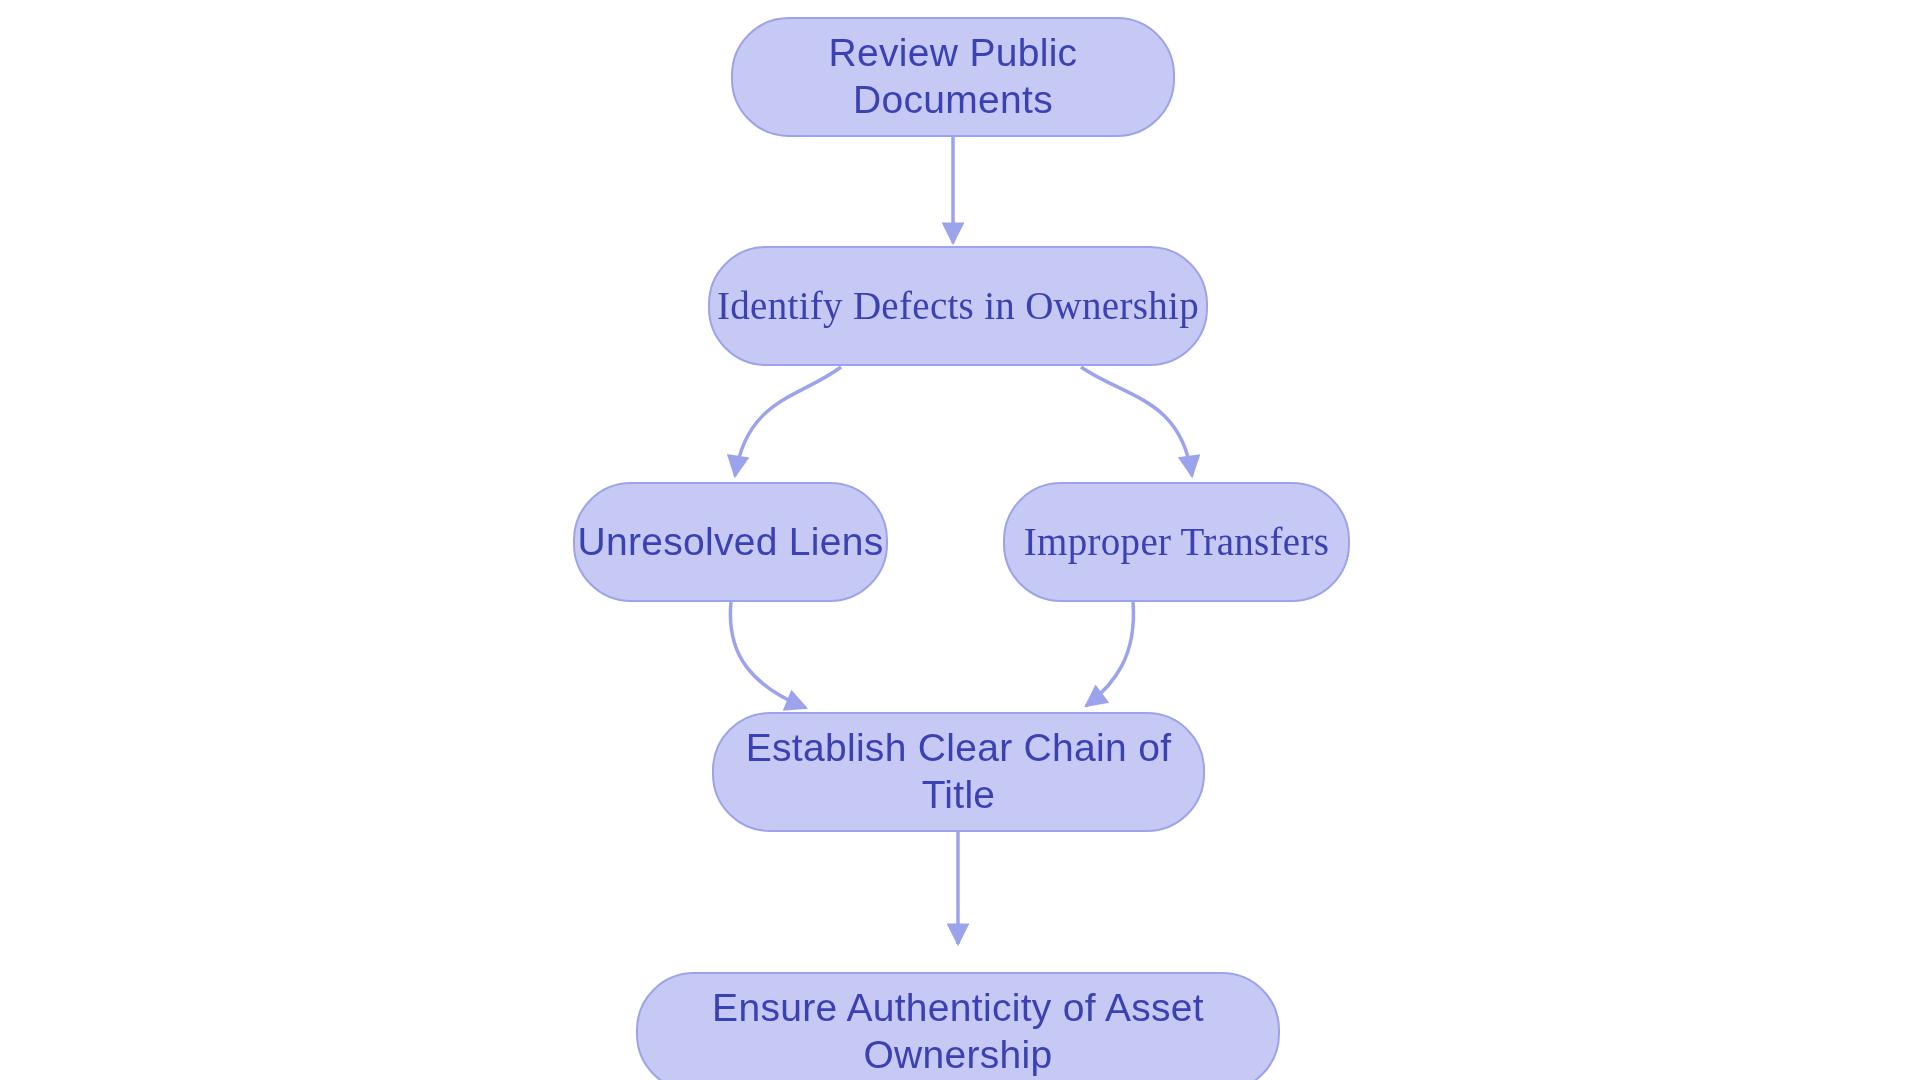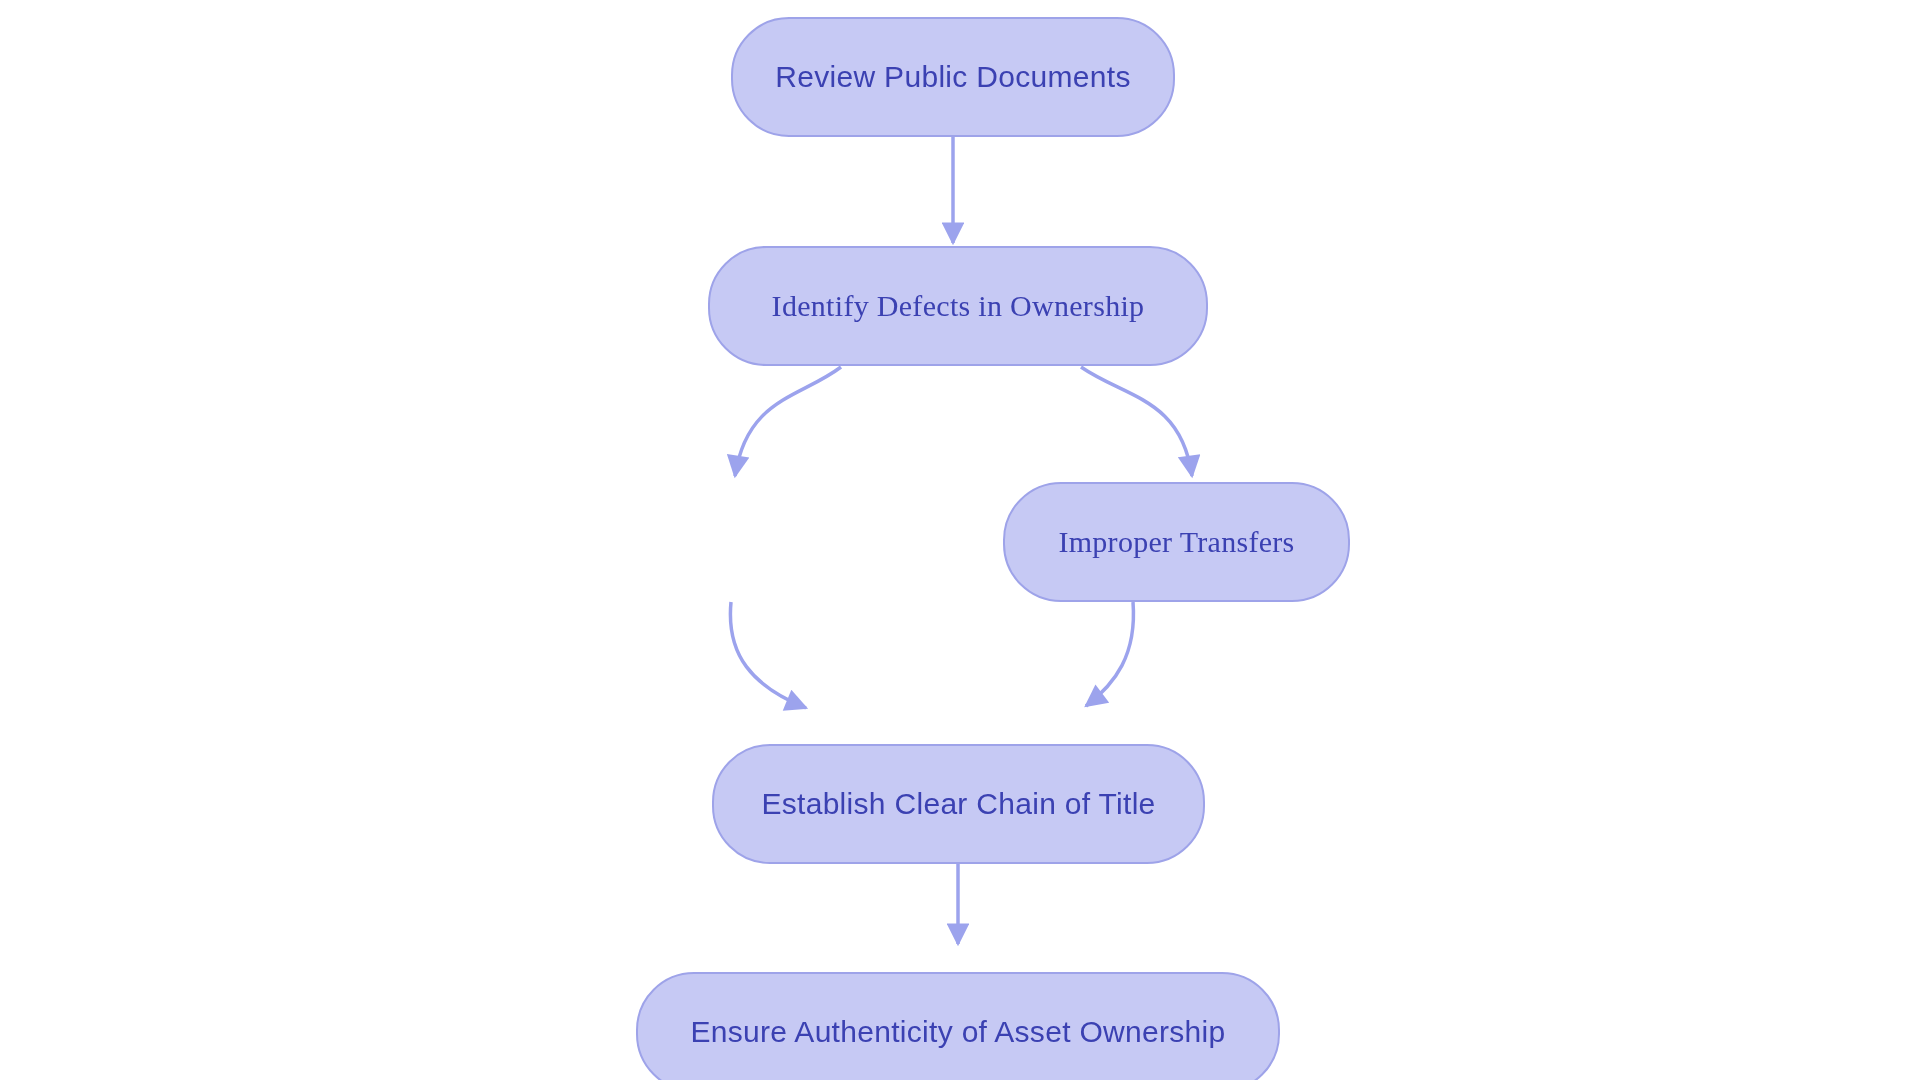--- a/index.html
+++ b/index.html
@@ -19,29 +19,29 @@
   #edge-layer path.edge{fill:none;stroke:var(--arrow);stroke-width:3.5;}
   #edge-layer marker path{fill:var(--arrow);stroke:none;}
   .node{
     position:absolute;
     background:var(--node-fill);
     border:2px solid var(--node-border);
     border-radius:58px;
     display:flex;align-items:center;justify-content:center;
     text-align:center;
     color:var(--node-text);
-    font-size:30px;
+    font-size:39px;
     letter-spacing:0.3px;
     line-height:1.2;
   }
   .node-review     {left:731px;  top:17px;  width:444px; height:120px;}
   .node-identify   {left:708px;  top:246px; width:500px; height:120px;font-family:Liberation Serif, serif;}
   .node-liens      {left:573px;  top:482px; width:315px; height:120px;}
   .node-transfers  {left:1003px; top:482px; width:347px; height:120px;font-family:Liberation Serif, serif;}
-  .node-chain      {left:712px;  top:712px; width:493px; height:120px;margin-top:32px;}
+  .node-chain      {left:712px;  top:712px; width:493px; height:120px;}
   .node-ensure     {left:636px;  top:972px; width:644px; height:120px;}
 </style>
 </head>
 <body>
 
 <div id="canvas">
 
   <svg id="edge-layer" viewBox="0 0 1920 1080" xmlns="http://www.w3.org/2000/svg">
     <defs>
       <marker id="arrowhead" viewBox="0 0 10 10" refX="9" refY="5" markerWidth="8" markerHeight="6.5" orient="auto">
@@ -57,20 +57,23 @@
   </svg>
 
   <div class="node node-review">
     <span>Review Public Documents</span>
   </div>
 
   <div class="node node-identify">
     <span>Identify Defects in Ownership</span>
   </div>
 
+  <div class="node node-liens">
+    <span>Unresolved Liens</span>
+  </div>
 
   <div class="node node-transfers">
     <span>Improper Transfers</span>
   </div>
 
   <div class="node node-chain">
     <span>Establish Clear Chain of Title</span>
   </div>
 
   <div class="node node-ensure">

